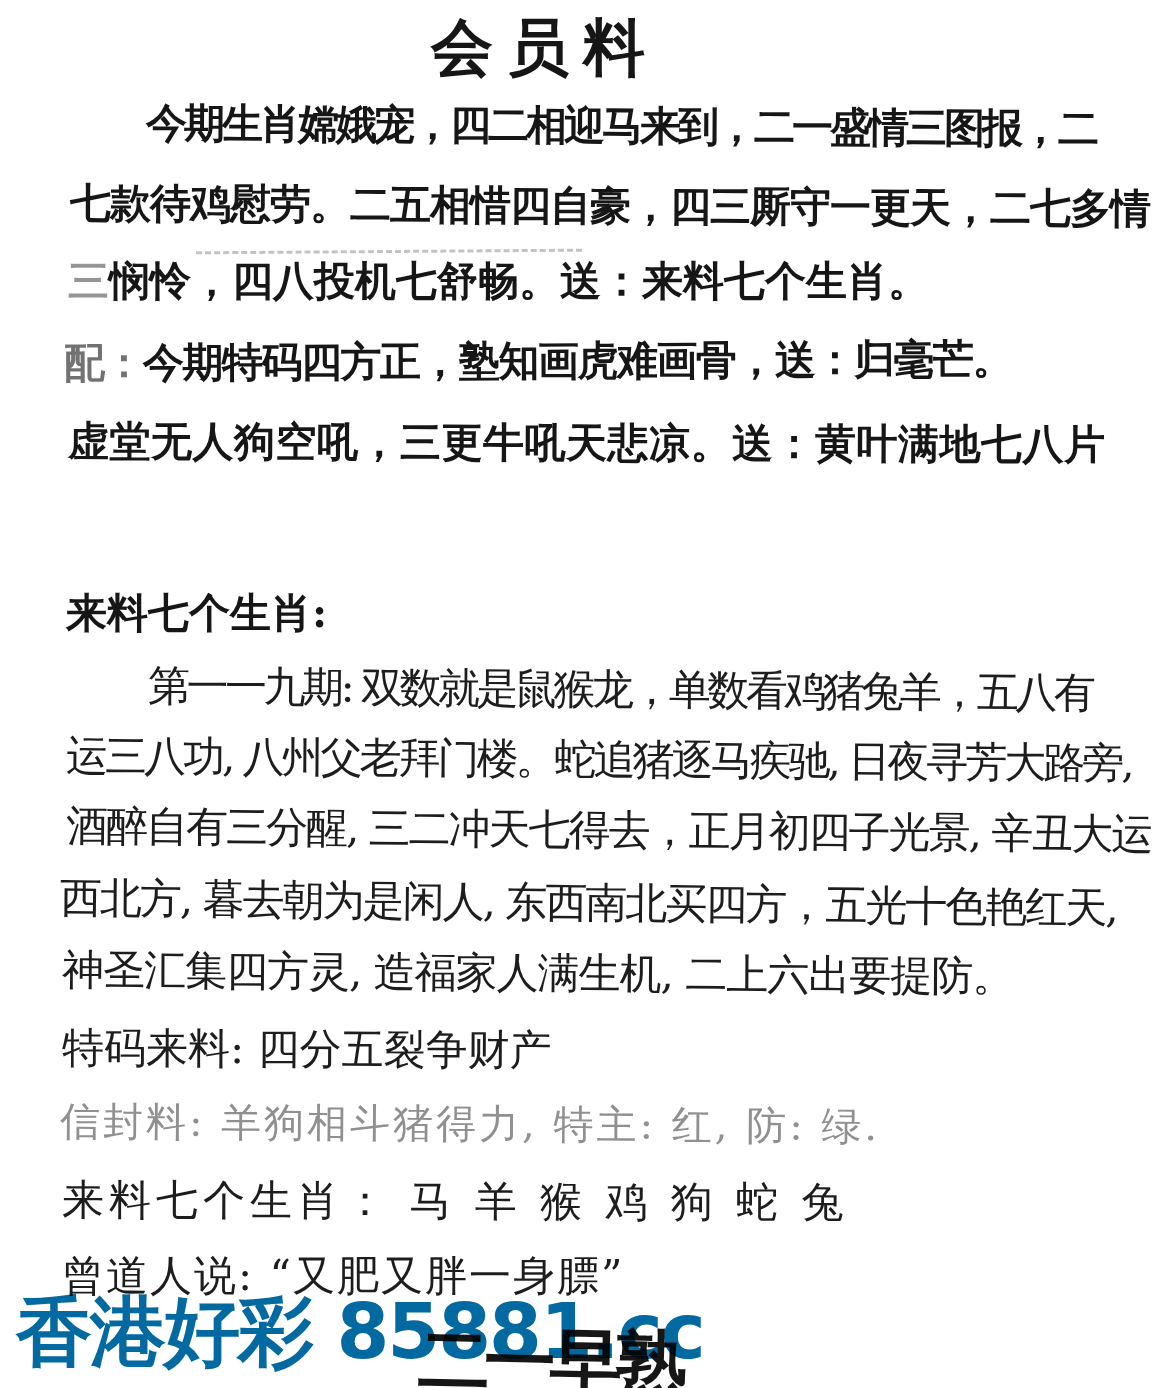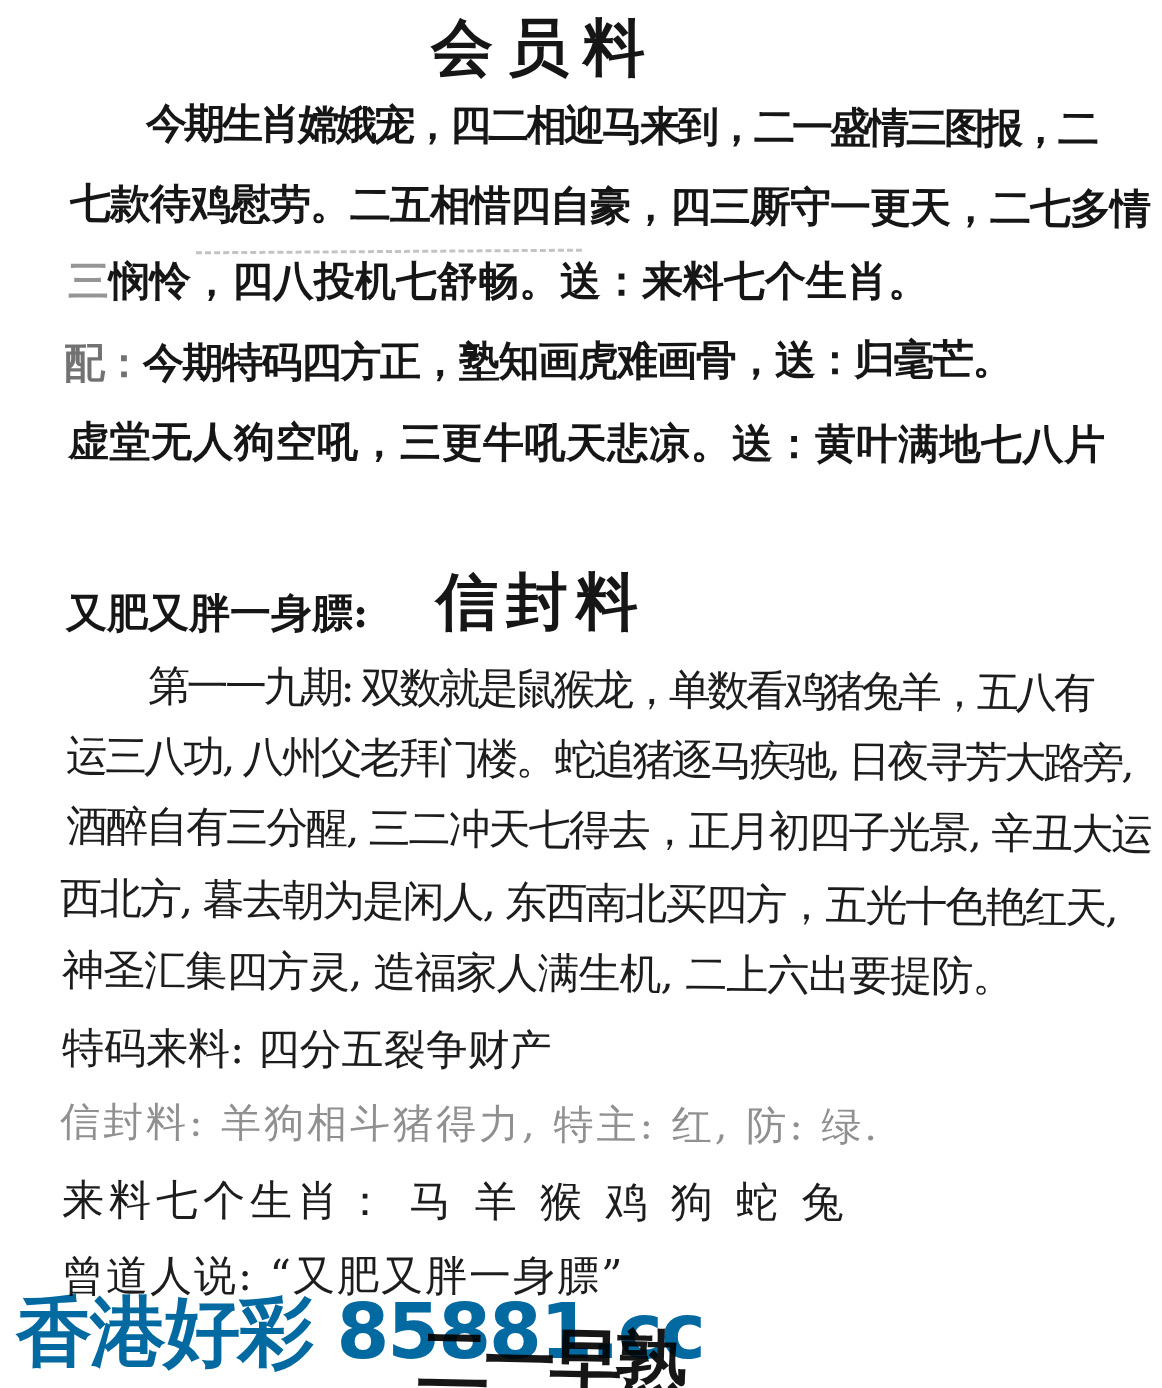--- a/index.html
+++ b/index.html
@@ -85,22 +85,21 @@
   <div class="txt s1 s1l2">七款待鸡慰劳。二五相惜四自豪，四三厮守一更天，二七多情</div>
 
   <div class="artifact"></div>
 
   <div class="txt s1 s1l3"><span class="faded-ch">三</span><span>悯怜，四八投机七舒畅。送：来料七个生肖。</span></div>
 
   <div class="txt s1 s1l4"><span class="semi-faded">配：</span><span>今期特码四方正，塾知画虎难画骨，送：归毫芒。</span></div>
 
   <div class="txt s1 s1l5">虚堂无人狗空吼，三更牛吼天悲凉。送：黄叶满地七八片</div>
 
-  <div class="txt intro-label">又肥又胖一身膘:</div>
-  <div class="txt s2-heading">信封料</div>
+  <div class="txt intro-label">来料七个生肖:</div>
 
   <div class="txt s2 s2l1">第一一九期: 双数就是鼠猴龙，单数看鸡猪兔羊，五八有</div>
   <div class="txt s2 s2l2">运三八功, 八州父老拜门楼。蛇追猪逐马疾驰, 日夜寻芳大路旁,</div>
   <div class="txt s2 s2l3">酒醉自有三分醒, 三二冲天七得去，正月初四子光景, 辛丑大运</div>
   <div class="txt s2 s2l4">西北方, 暮去朝为是闲人, 东西南北买四方，五光十色艳红天,</div>
   <div class="txt s2 s2l5">神圣汇集四方灵, 造福家人满生机, 二上六出要提防。</div>
   <div class="txt s2 s2l6">特码来料: 四分五裂争财产</div>
   <div class="txt s2 s2l7">信封料:  羊狗相斗猪得力,  特主:  红,  防:  绿.</div>
   <div class="txt s2 s2l8">来料七个生肖： 马 羊 猴 鸡 狗 蛇 兔</div>
   <div class="txt s2 s2l9">曾道人说: “又肥又胖一身膘”</div>

